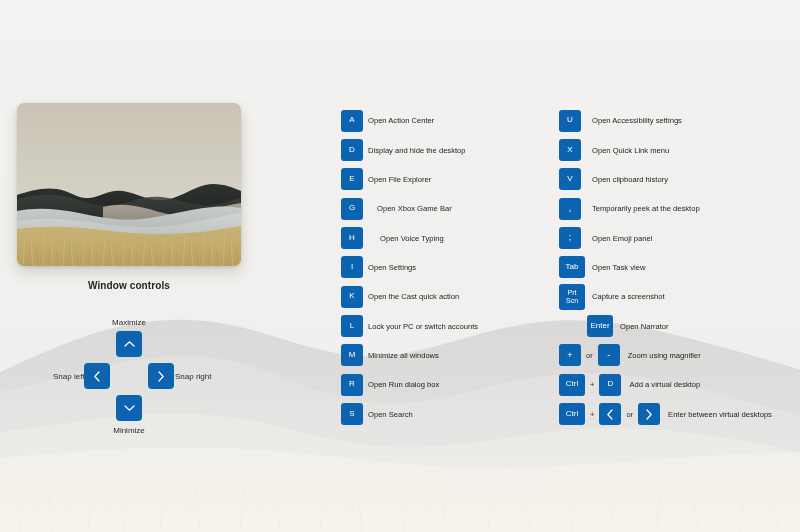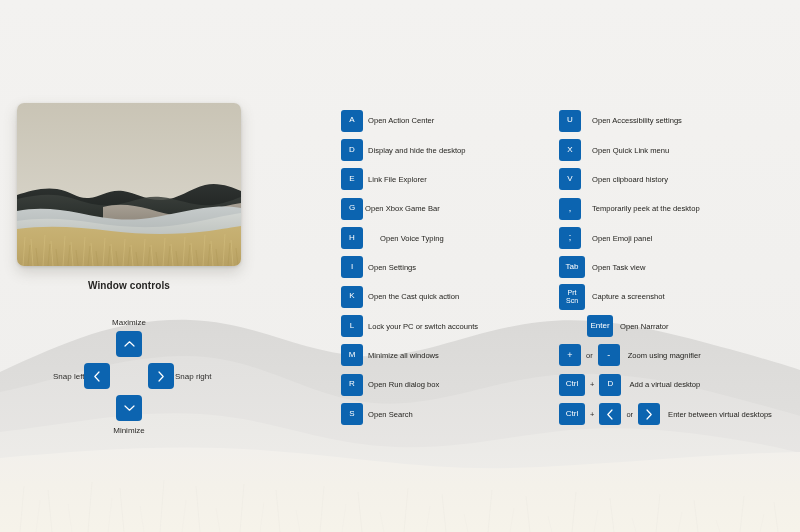--- a/index.html
+++ b/index.html
@@ -328,27 +328,27 @@
       <div class="srow">
         <div class="keys" style="width: 22px;">
           <div class="key">D</div>
         </div>
         <div class="desc" style="margin-left: 5px;">Display and hide the desktop</div>
       </div>
       <div class="srow">
         <div class="keys" style="width: 22px;">
           <div class="key">E</div>
         </div>
-        <div class="desc" style="margin-left: 5px;">Link File Explorer</div>
+        <div class="desc" style="margin-left: 5px;">Open File Explorer</div>
       </div>
       <div class="srow">
         <div class="keys" style="width: 22px;">
           <div class="key">G</div>
         </div>
-        <div class="desc" style="margin-left: 2px; text-align: right;">Open Xbox Game Bar</div>
+        <div class="desc" style="margin-left: 14px; text-align: right;">Open Xbox Game Bar</div>
       </div>
       <div class="srow">
         <div class="keys" style="width: 22px;">
           <div class="key">H</div>
         </div>
         <div class="desc" style="margin-left: 17px;">Open Voice Typing</div>
       </div>
       <div class="srow">
         <div class="keys" style="width: 22px;">
           <div class="key">I</div>

